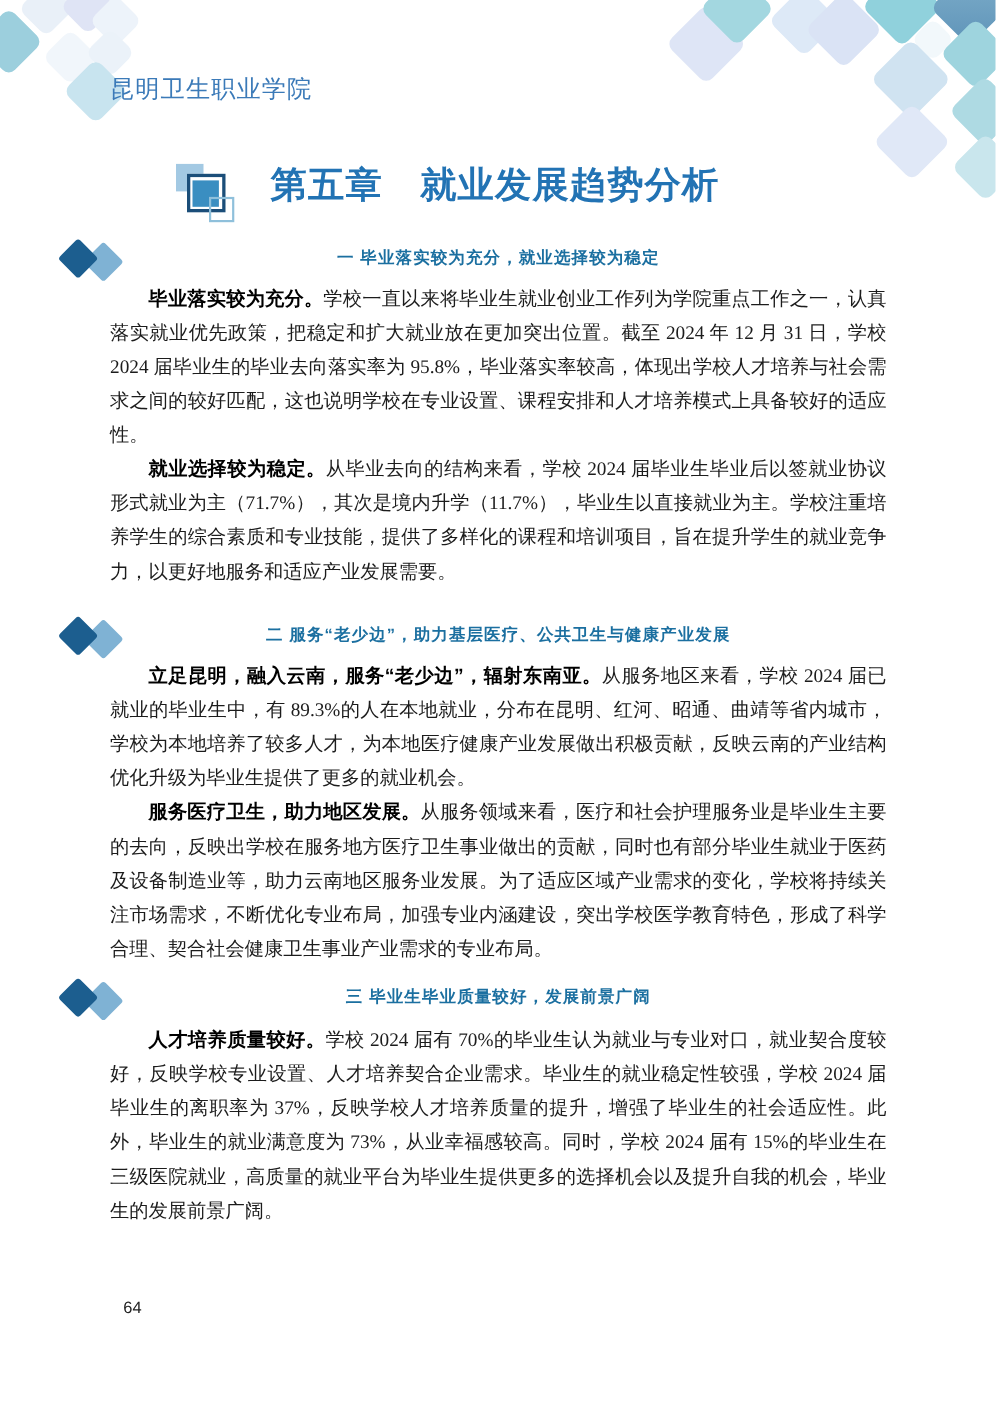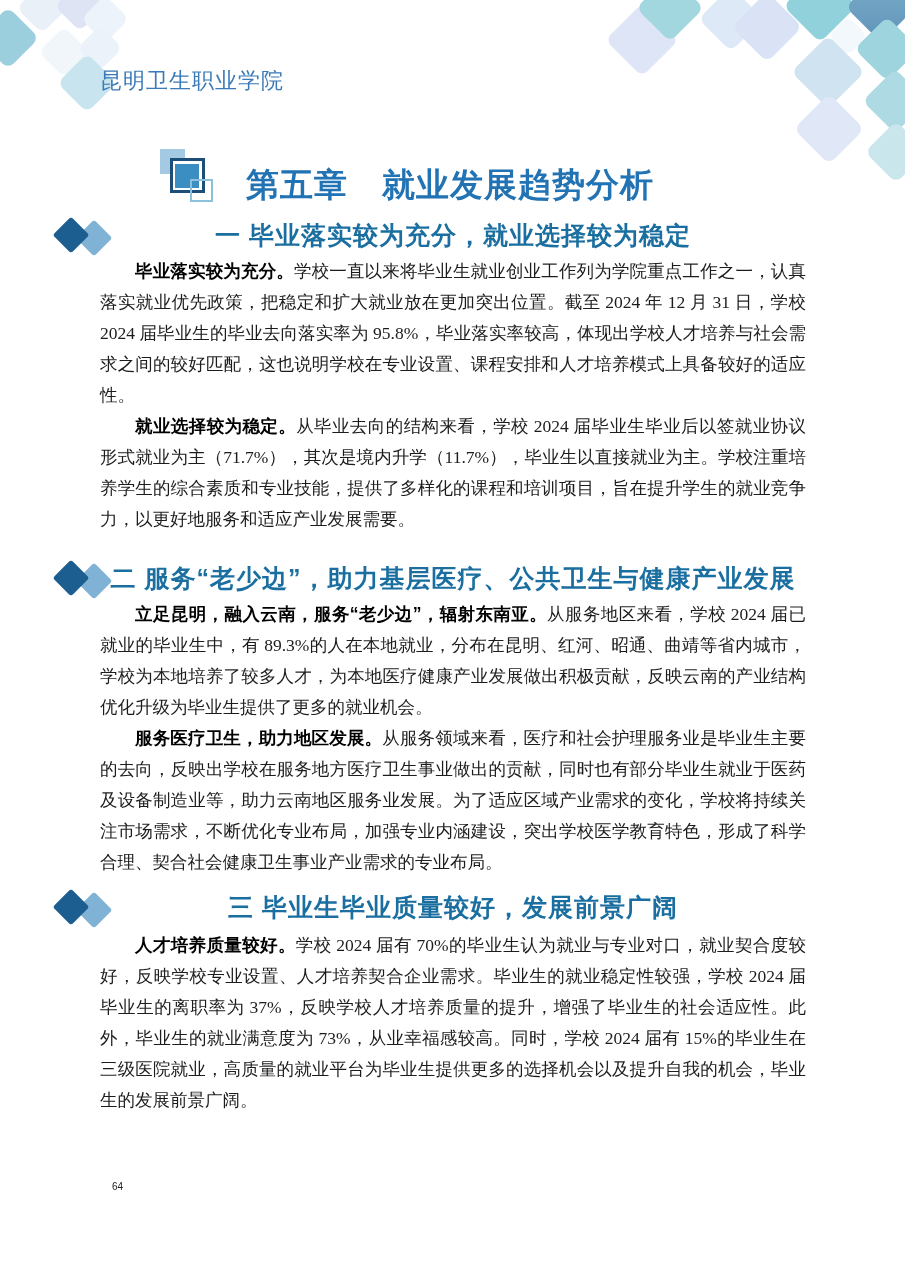--- a/index.html
+++ b/index.html
@@ -24,30 +24,30 @@
     font-family:"Liberation Serif", serif;
     font-size:22px;
     color:#3B7AB8;
     letter-spacing:1px;
   }
   
   .page-num {
     position:absolute;
     left:112px; top:1181px;
     font-family:"Liberation Sans", sans-serif;
-    font-size:10px;
+    font-size:15px;
     color:#222;
   }
   .content {
     position:absolute;
     left:100px; top:146px;
     width:706px;
   }
   
-  .chapter-row { display:flex; align-items:flex-end; margin-left:60px; height:62px; }
+  .chapter-row { display:flex; align-items:flex-start; margin-left:60px; height:62px; }
   .chapter-icon { position:relative; width:58px; height:62px; flex:0 0 auto; }
   .chapter-icon .sq { position:absolute; }
   .sq-a { left:0;  top:3px;  width:25px; height:25px; background:#A3C9E3; }
   .sq-b { left:10px; top:12px; width:35px; height:35px; background:#fff; border:3px solid #1B4E79; }
   .sq-c { left:15px; top:18px; width:24px; height:24px; background:#3A8EC1; }
   .sq-d { left:30px; top:33px; width:23px; height:23px; background:transparent; border:2px solid #8FC0DB; }
   .chapter-title {
     margin-left:28px;
     font-family:"Liberation Sans", sans-serif;
     font-weight:700;
@@ -70,21 +70,21 @@
     font-weight:700;
     color:#000;
     margin-top:13px;
   }
   
   .sec-heading {
     position:relative;
     text-align:center;
     font-family:"Liberation Sans", sans-serif;
     font-weight:700;
-    font-size:25px;
+    font-size:15px;
     line-height:30px;
     color:#1B6FA0;
     letter-spacing:1px;
   }
   .hd1 { margin-top:12px; margin-bottom:6px; }
   .hd2 { margin-top:28px; margin-bottom:6px; }
   .hd3 { margin-top:14px; margin-bottom:8px; }
   .p-after-hd { margin-top:6px; }
   .hd-diamonds { position:absolute; left:-46px; top:-4px; width:64px; height:40px; }
   .hd-diamonds .d {

